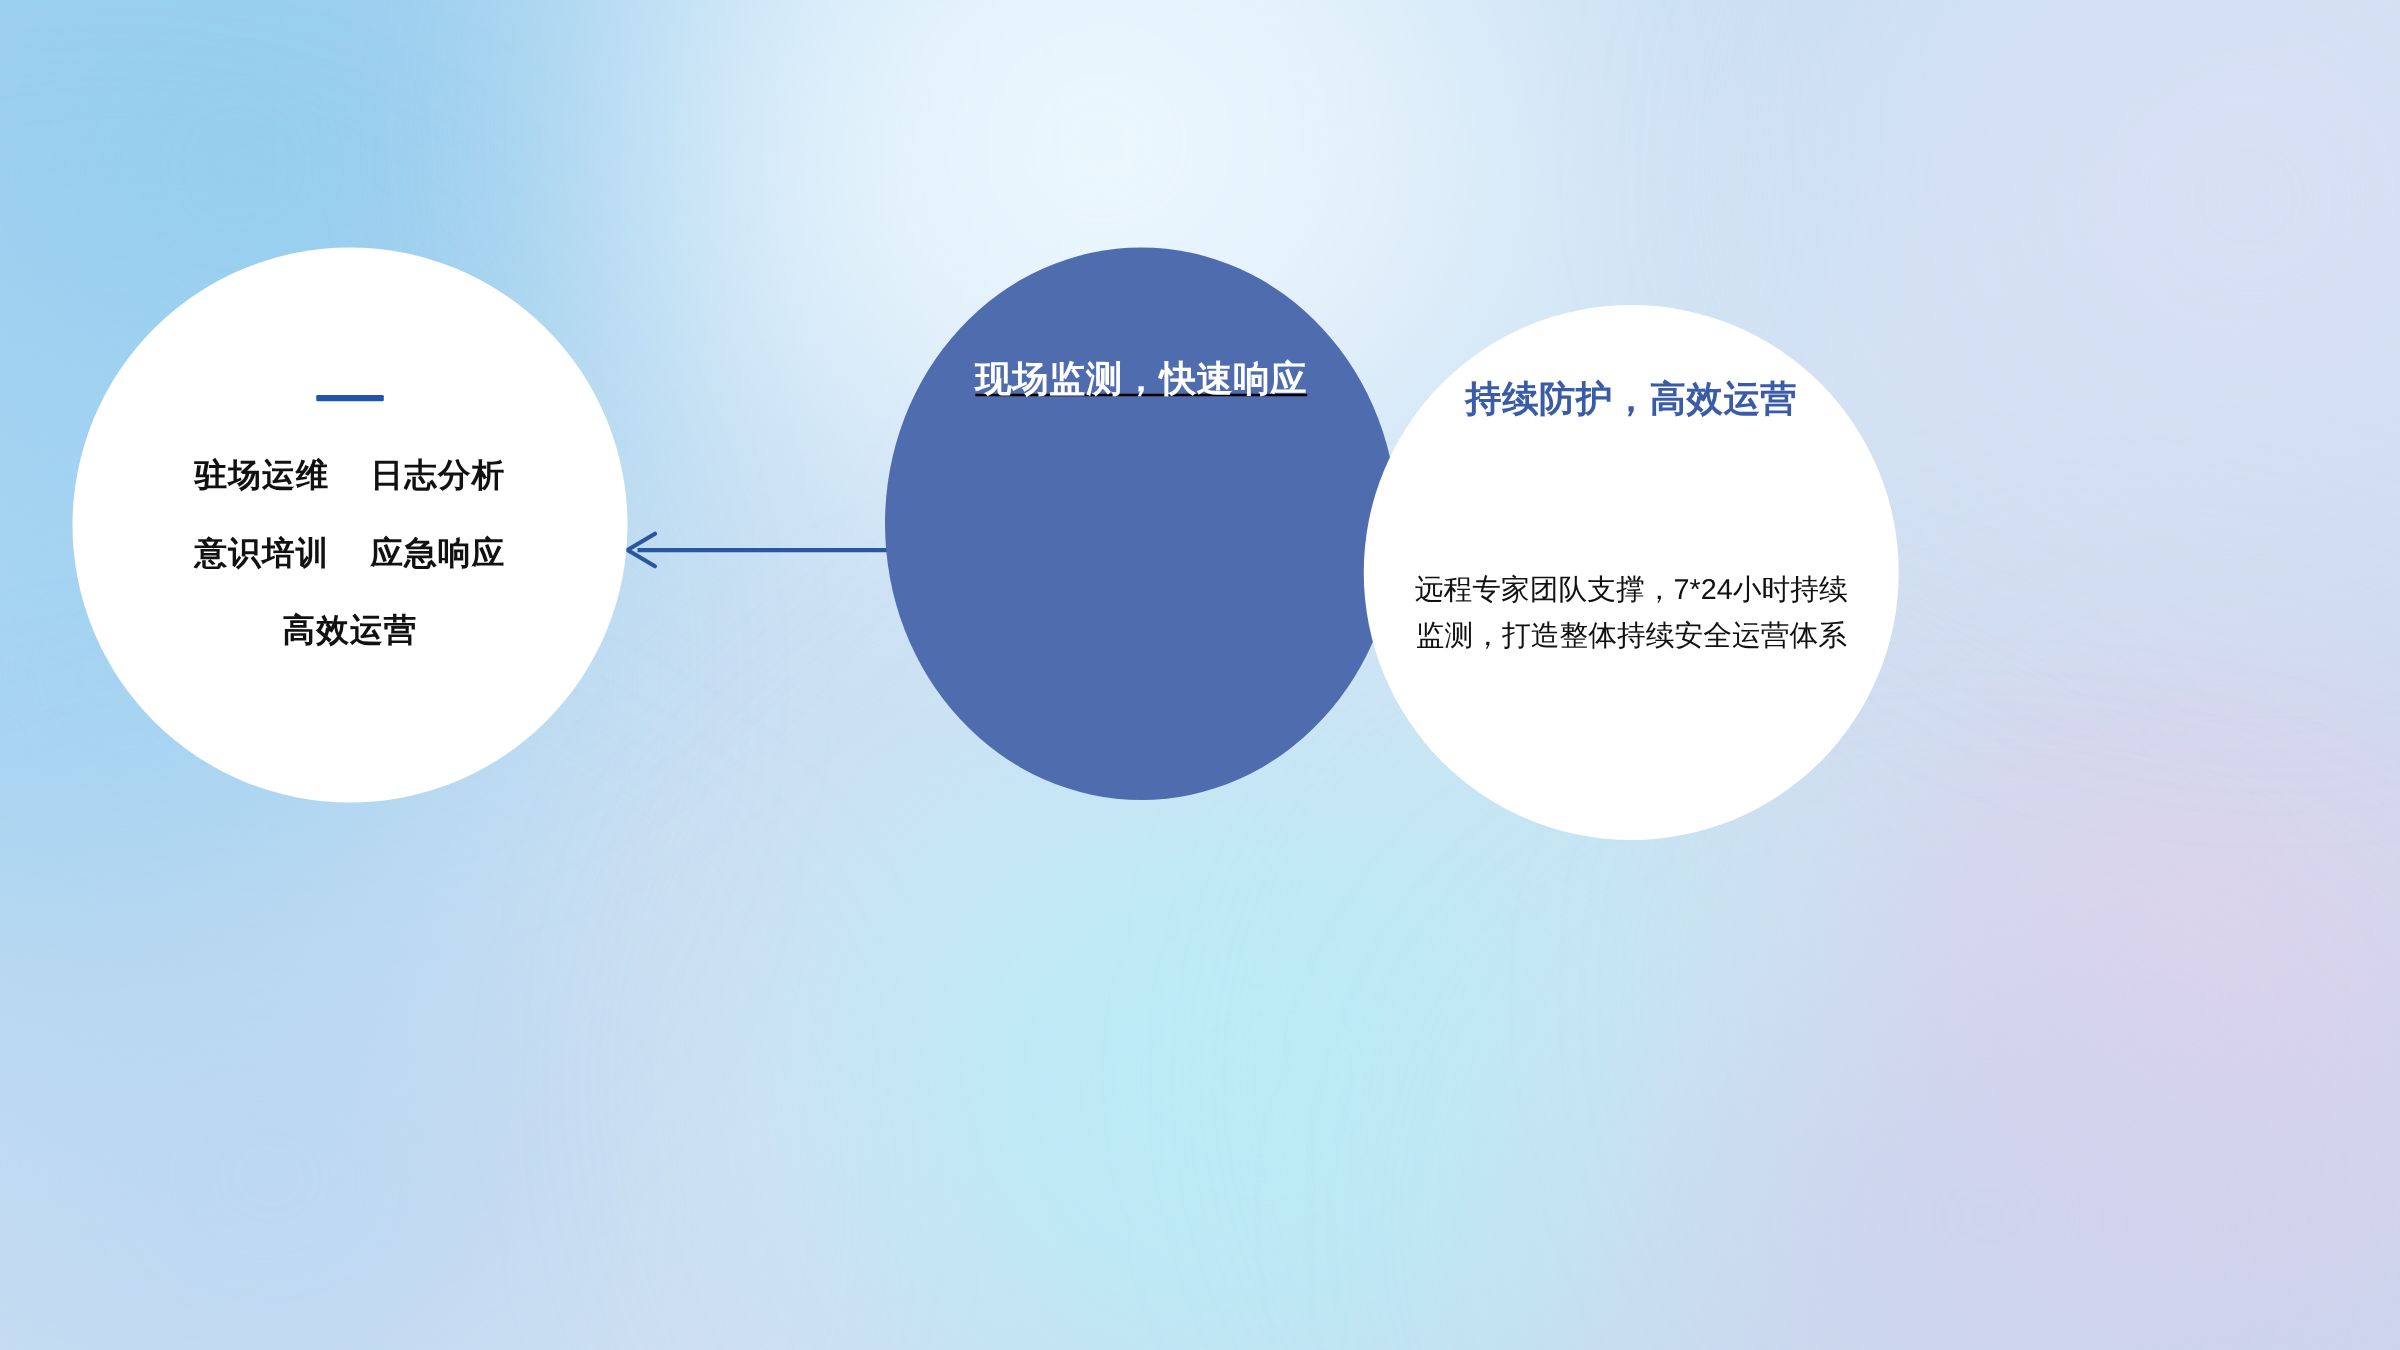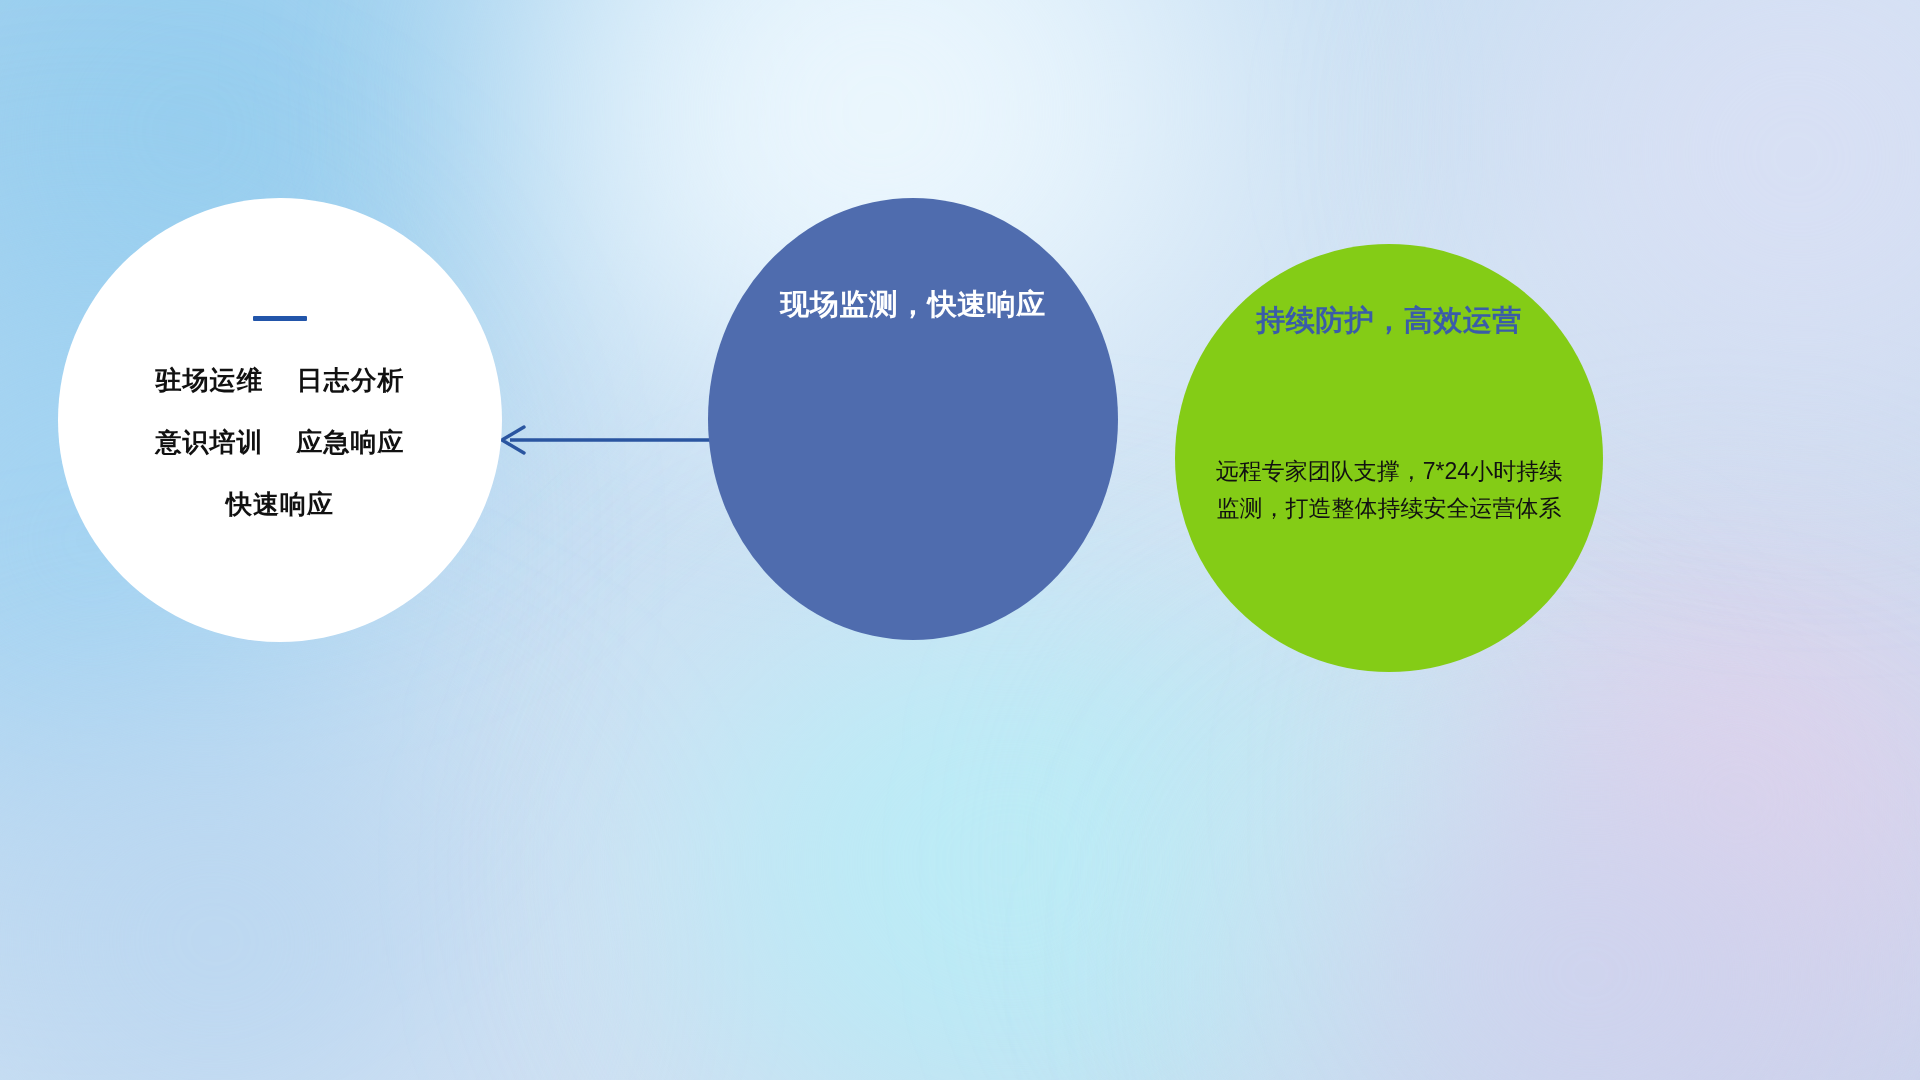--- a/index.html
+++ b/index.html
@@ -123,20 +123,21 @@
 
   
   .circle-mid {
     left: 708px;
     top: 198px;
     width: 410px;
     height: 442px;
     background: #4f6cae;
     z-index: 4;
     padding-top: 92px;
+    text-decoration: underline;
   }
   .mid-title {
     font-size: 29px;
     font-weight: 700;
     color: #ffffff;
     letter-spacing: 0.5px;
     white-space: nowrap;
     line-height: 1;
   }
   .mid-body {
@@ -144,25 +145,25 @@
     font-size: 23px;
     color: #ffffff;
     line-height: 1.62;
     text-align: center;
     width: 300px;
     font-weight: 400;
   }
 
   
   .circle-right {
-    left: 1175px;
+    left: 1091px;
     top: 244px;
     width: 428px;
     height: 428px;
-    background: #84cc16;
+    background: #ffffff;
     z-index: 5;
     padding-top: 62px;
   }
   .right-title {
     font-size: 29px;
     font-weight: 700;
     color: #3a5ca8;
     letter-spacing: 0.5px;
     white-space: nowrap;
     line-height: 1;
@@ -207,21 +208,21 @@
     <svg width="240" height="64" viewBox="0 0 240 64">
       <line x1="238" y1="32" x2="22" y2="32" stroke="#2a55a0" stroke-width="3.4"></line>
       <polyline points="36,19 14,32 36,45" fill="none" stroke="#2a55a0" stroke-width="3.4" stroke-linecap="round" stroke-linejoin="round"></polyline>
     </svg>
   </div>
 
   <div class="circle circle-left">
     <div class="accent-dash"></div>
     <div class="left-line">驻场运维    日志分析</div>
     <div class="left-line">意识培训    应急响应</div>
-    <div class="left-line">快速响应</div>
+    <div class="left-line">高效运营</div>
   </div>
 
   <div class="circle circle-mid">
     <div class="mid-title">现场监测，快速响应</div>
   </div>
 
   <div class="circle circle-right">
     <div class="right-title">持续防护，高效运营</div>
     <div class="right-body">远程专家团队支撑，7*24小时持续监测，打造整体持续安全运营体系</div>
   </div>

